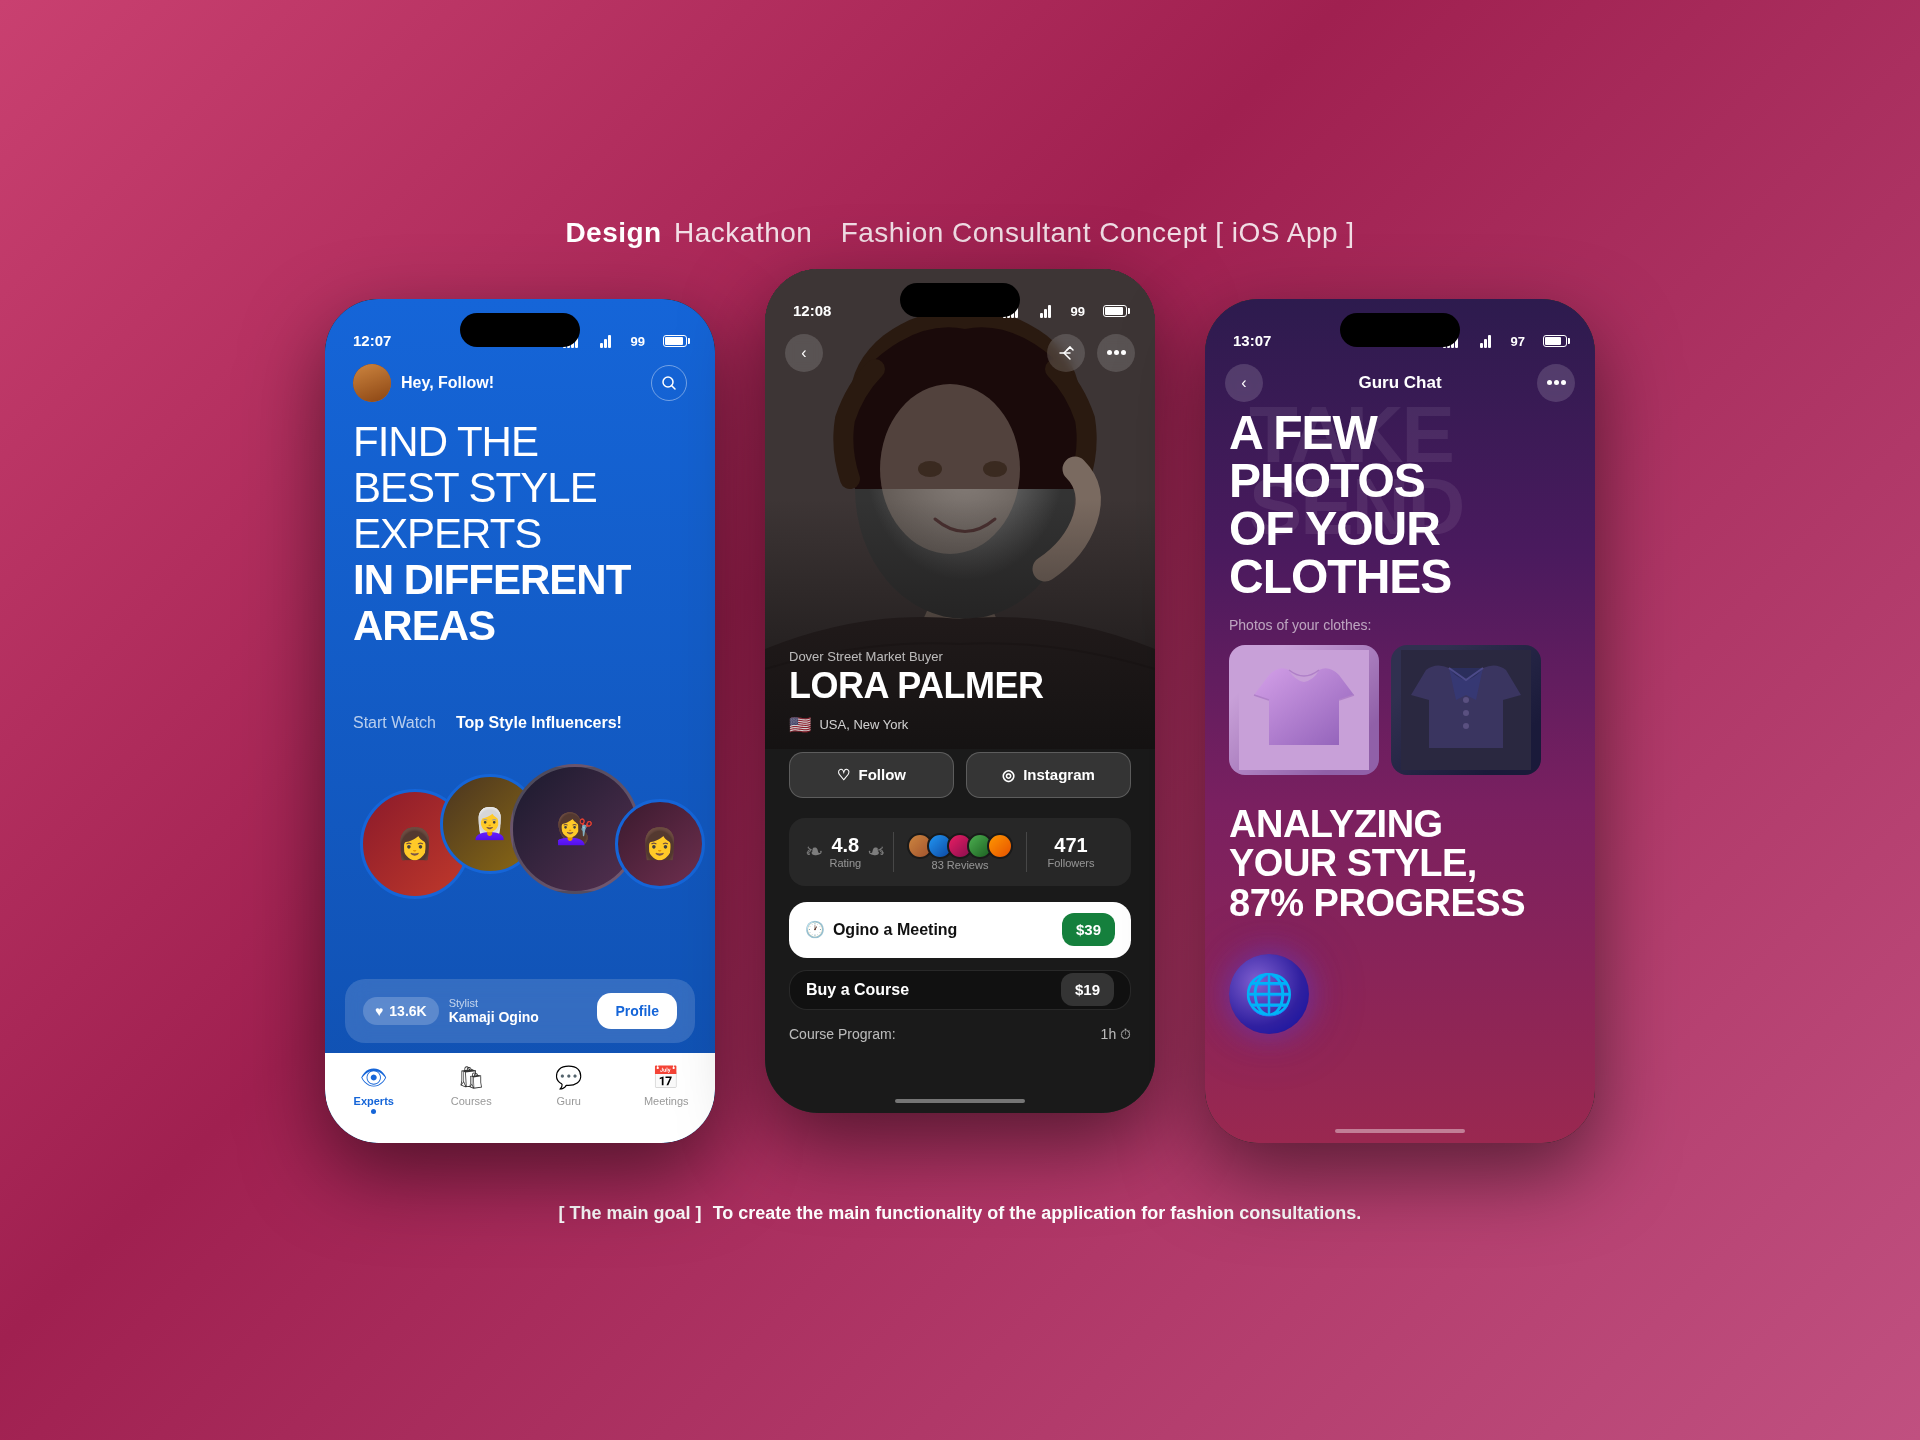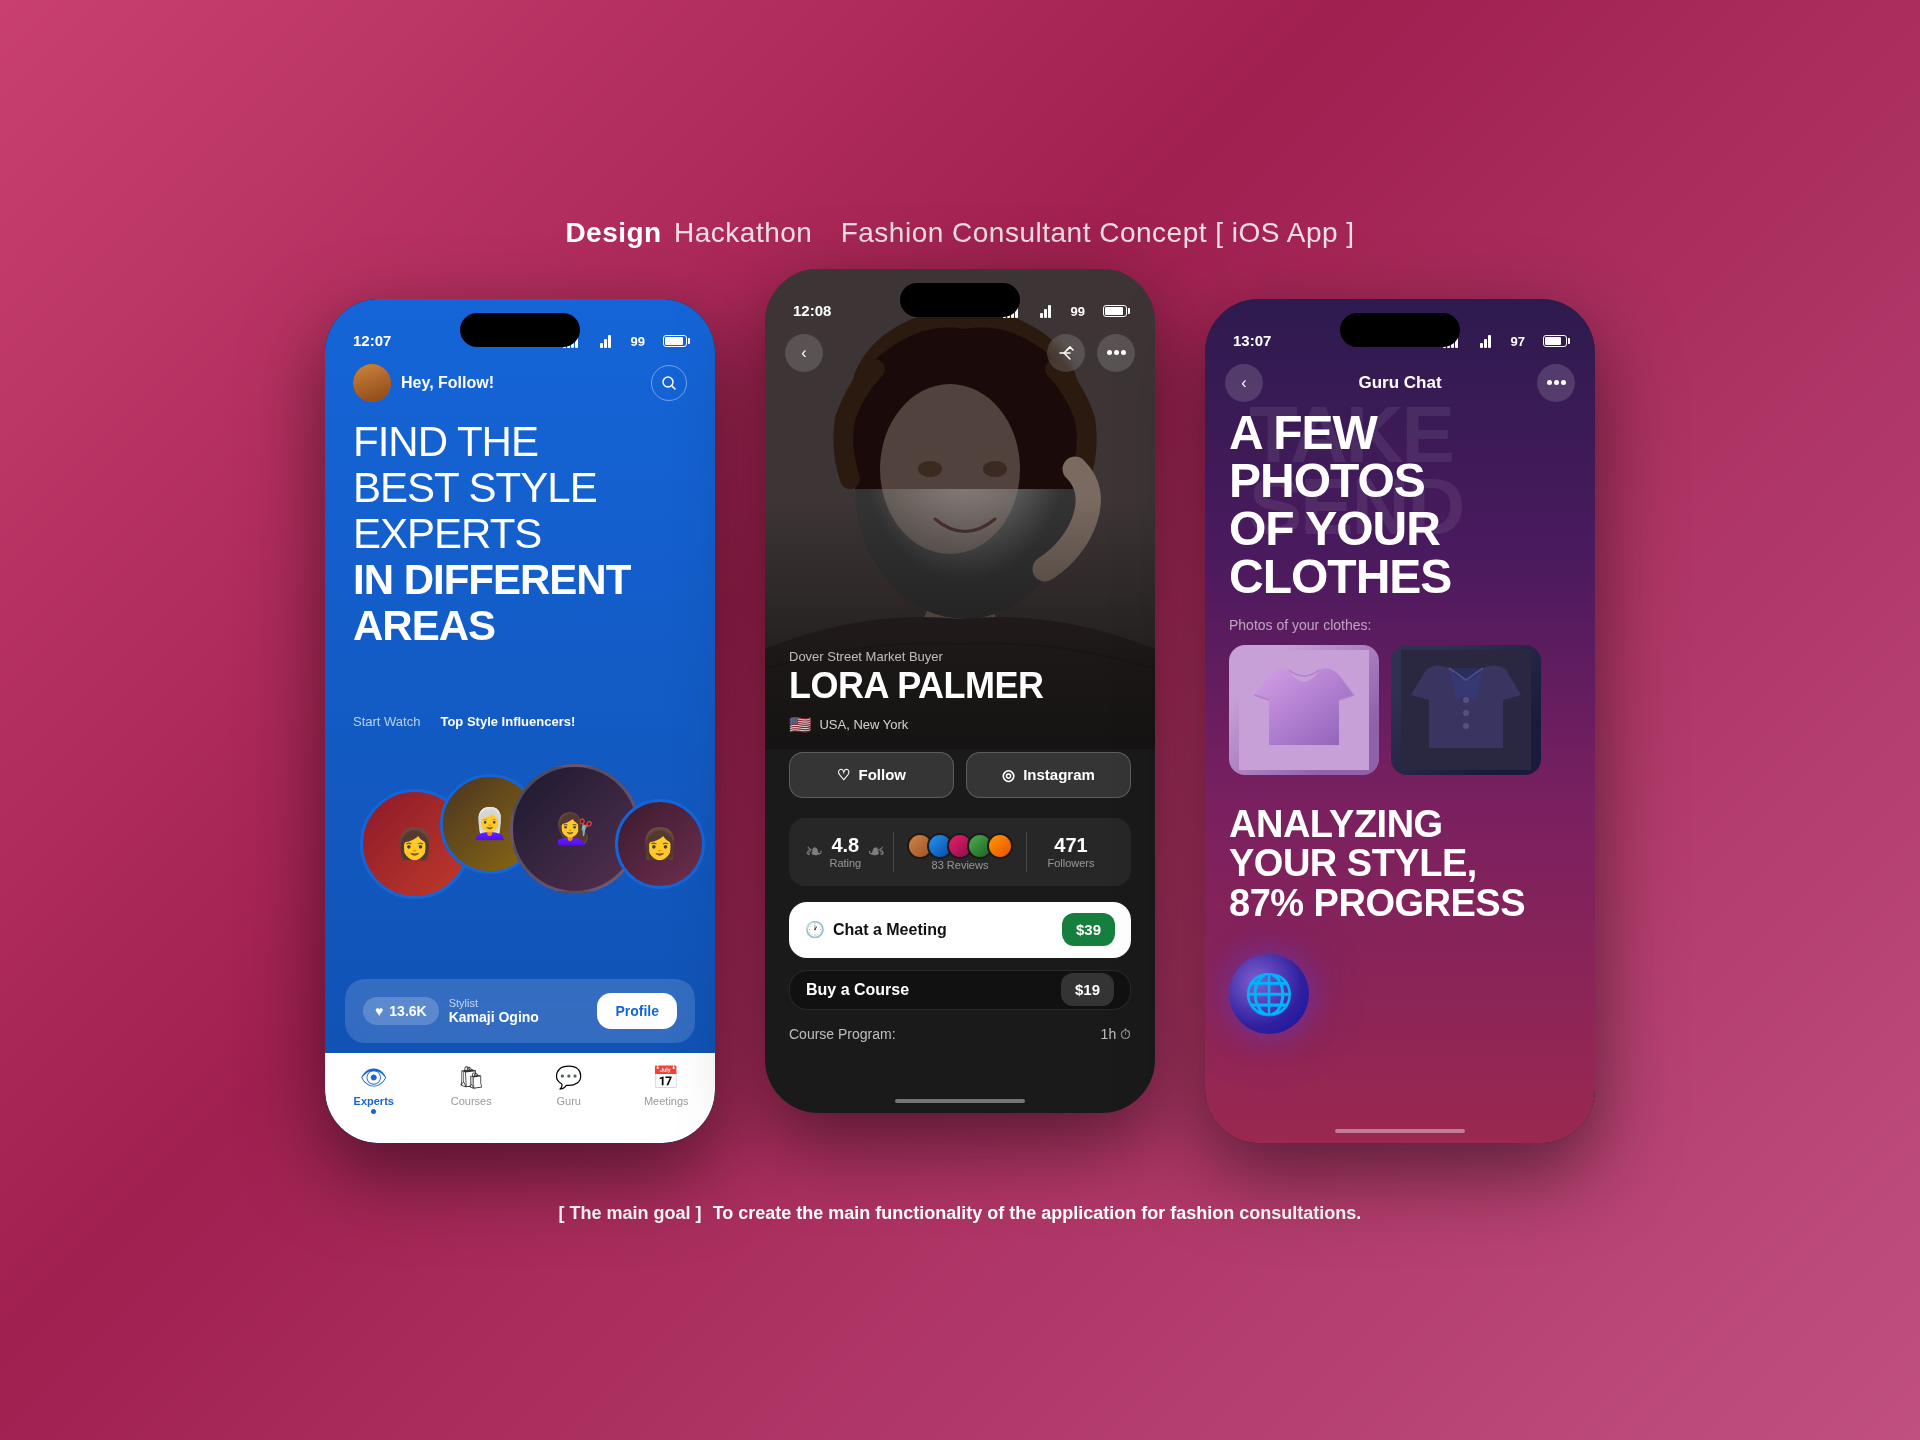--- a/index.html
+++ b/index.html
@@ -183,21 +183,21 @@
     .phone1-links {
       position: absolute;
       top: 415px;
       left: 28px;
       right: 28px;
       display: flex;
       gap: 20px;
     }
     .phone1-links span {
       color: rgba(255,255,255,0.7);
-      font-size: 13px;
+      font-size: 16px;
     }
     .phone1-links span.active { color: white; font-weight: 700; }
 
     .influencers-circles {
       position: absolute;
       top: 445px;
       left: 0; right: 0;
       height: 200px;
       display: flex;
       align-items: center;
@@ -939,21 +939,21 @@
           <div class="stat-divider"></div>
           <div class="stat-item">
             <div class="stat-value">471</div>
             <div class="stat-label">Followers</div>
           </div>
         </div>
 
         <div class="book-btn">
           <div class="book-btn-left">
             <span>🕐</span>
-            <span>Chat a Meeting</span>
+            <span>Ogino a Meeting</span>
           </div>
           <div class="price-badge">$39</div>
         </div>
 
         <div class="course-btn">
           <span class="course-btn-label">Buy a Course</span>
           <div class="price-badge-dark">$19</div>
         </div>
 
         <div class="course-program-label">

